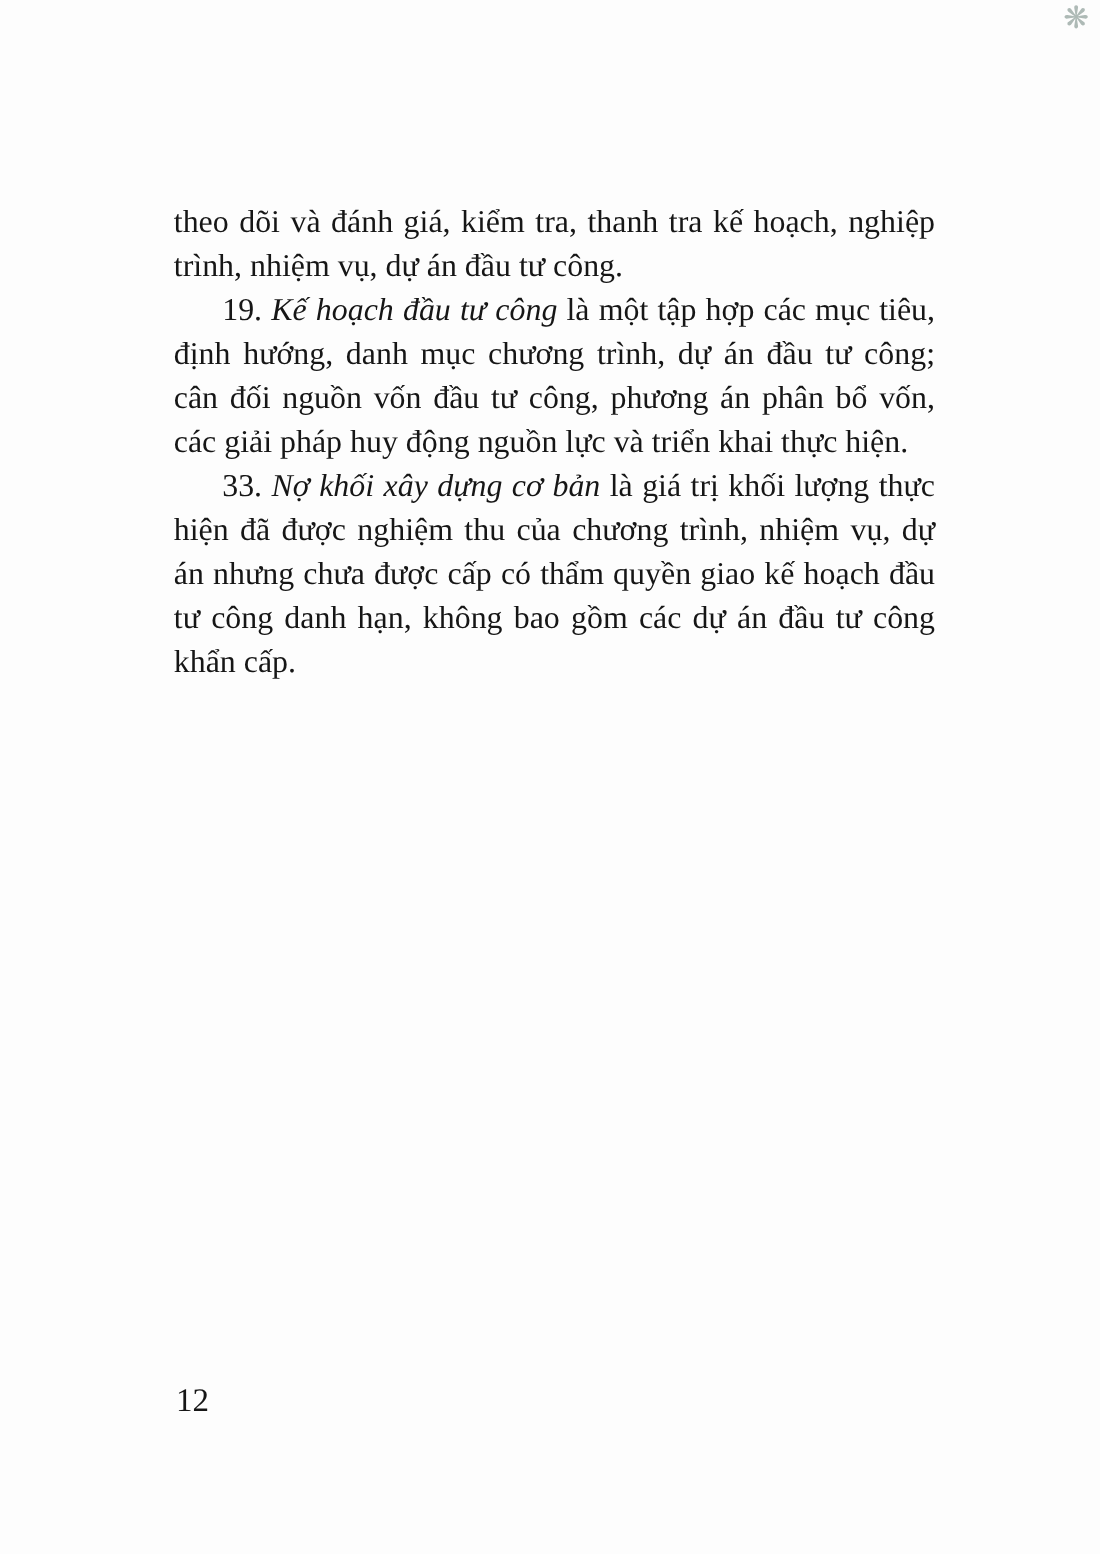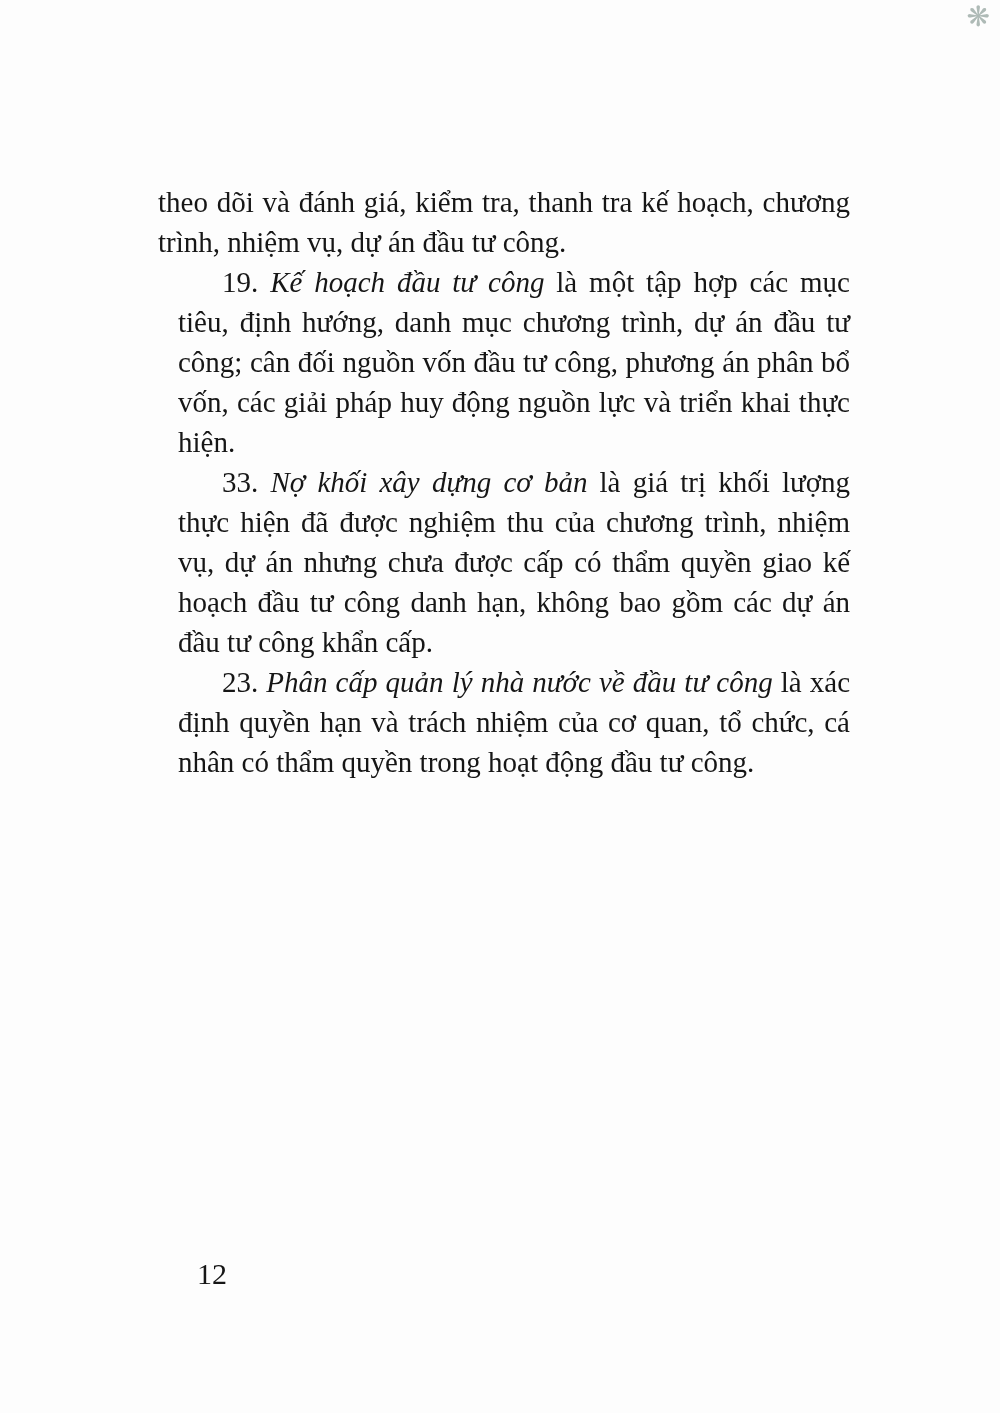--- a/index.html
+++ b/index.html
@@ -36,43 +36,40 @@
     line-height: 40px;
     text-align: justify;
     text-justify: inter-word;
   }
   .para {
     margin: 0;
     padding: 0;
   }
   .para.indent {
     text-indent: 44px;
-    margin-left: 20px;
   }
   .para em {
     font-style: italic;
   }
   .page-number {
     position: absolute;
     left: 160px;
     top: 1254px;
     font-size: 30px;
     line-height: 40px;
-    margin-left: 37px;
   }
 </style>
 </head>
 <body style="color: rgb(22, 22, 22);">
 
 <div class="page" style="background: rgb(253, 253, 253);">
 
   <span class="ornament" style="color: rgb(174, 186, 182);">❋</span>
 
   <div class="text-block">
-      <p class="para"><span>theo dõi và đánh giá, kiểm tra, thanh tra kế hoạch, chương trình, nhiệm vụ, dự án đầu tư công.</span></p>
+      <p class="para"><span>theo dõi và đánh giá, kiểm tra, thanh tra kế hoạch, nghiệp trình, nhiệm vụ, dự án đầu tư công.</span></p>
       <p class="para indent"><span>19. </span><em>Kế hoạch đầu tư công</em><span> là một tập hợp các mục tiêu, định hướng, danh mục chương trình, dự án đầu tư công; cân đối nguồn vốn đầu tư công, phương án phân bổ vốn, các giải pháp huy động nguồn lực và triển khai thực hiện.</span></p>
       <p class="para indent"><span>33. </span><em>Nợ khối xây dựng cơ bản</em><span> là giá trị khối lượng thực hiện đã được nghiệm thu của chương trình, nhiệm vụ, dự án nhưng chưa được cấp có thẩm quyền giao kế hoạch đầu tư công danh hạn, không bao gồm các dự án đầu tư công khẩn cấp.</span></p>
-      <p class="para indent"><span>23. </span><em>Phân cấp quản lý nhà nước về đầu tư công</em><span> là xác định quyền hạn và trách nhiệm của cơ quan, tổ chức, cá nhân có thẩm quyền trong hoạt động đầu tư công.</span></p>
     </div>
 
   <div class="page-number">12</div>
 
 </div>
 
 </body></html>

